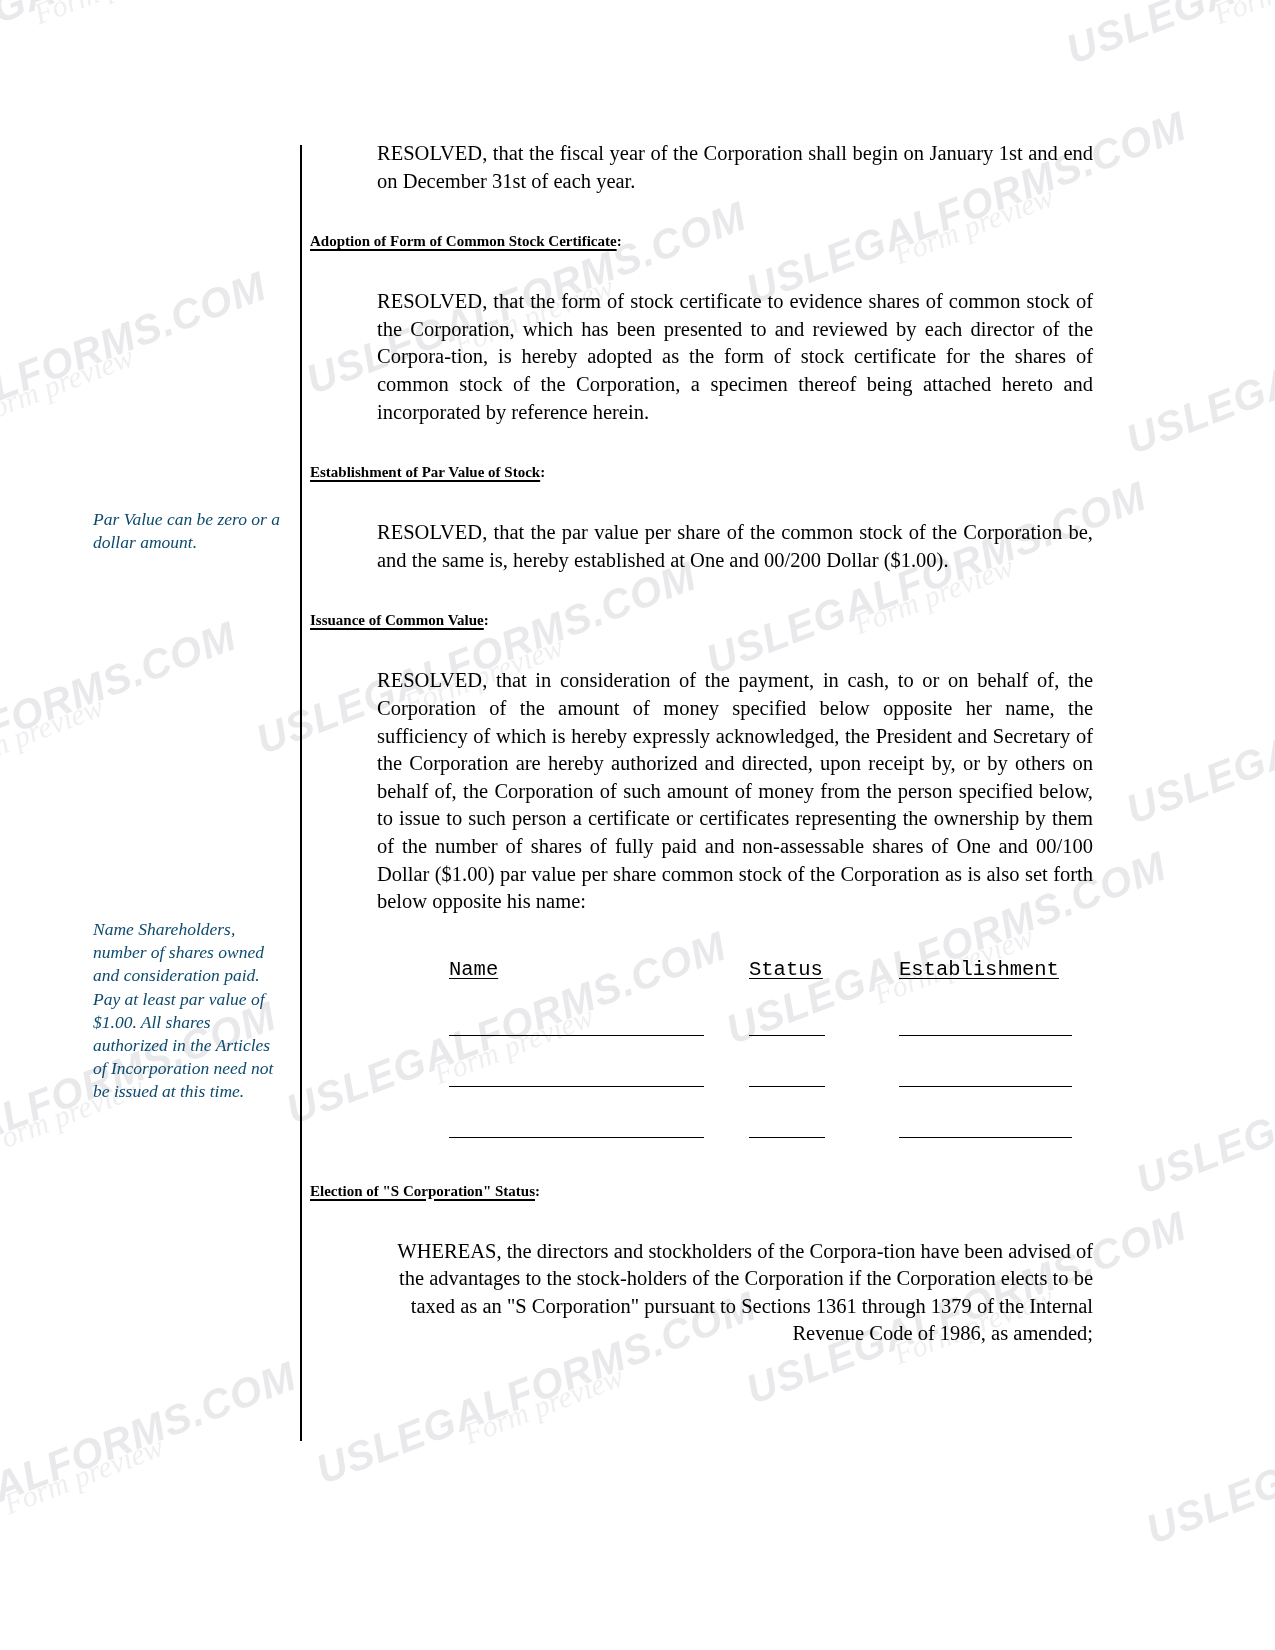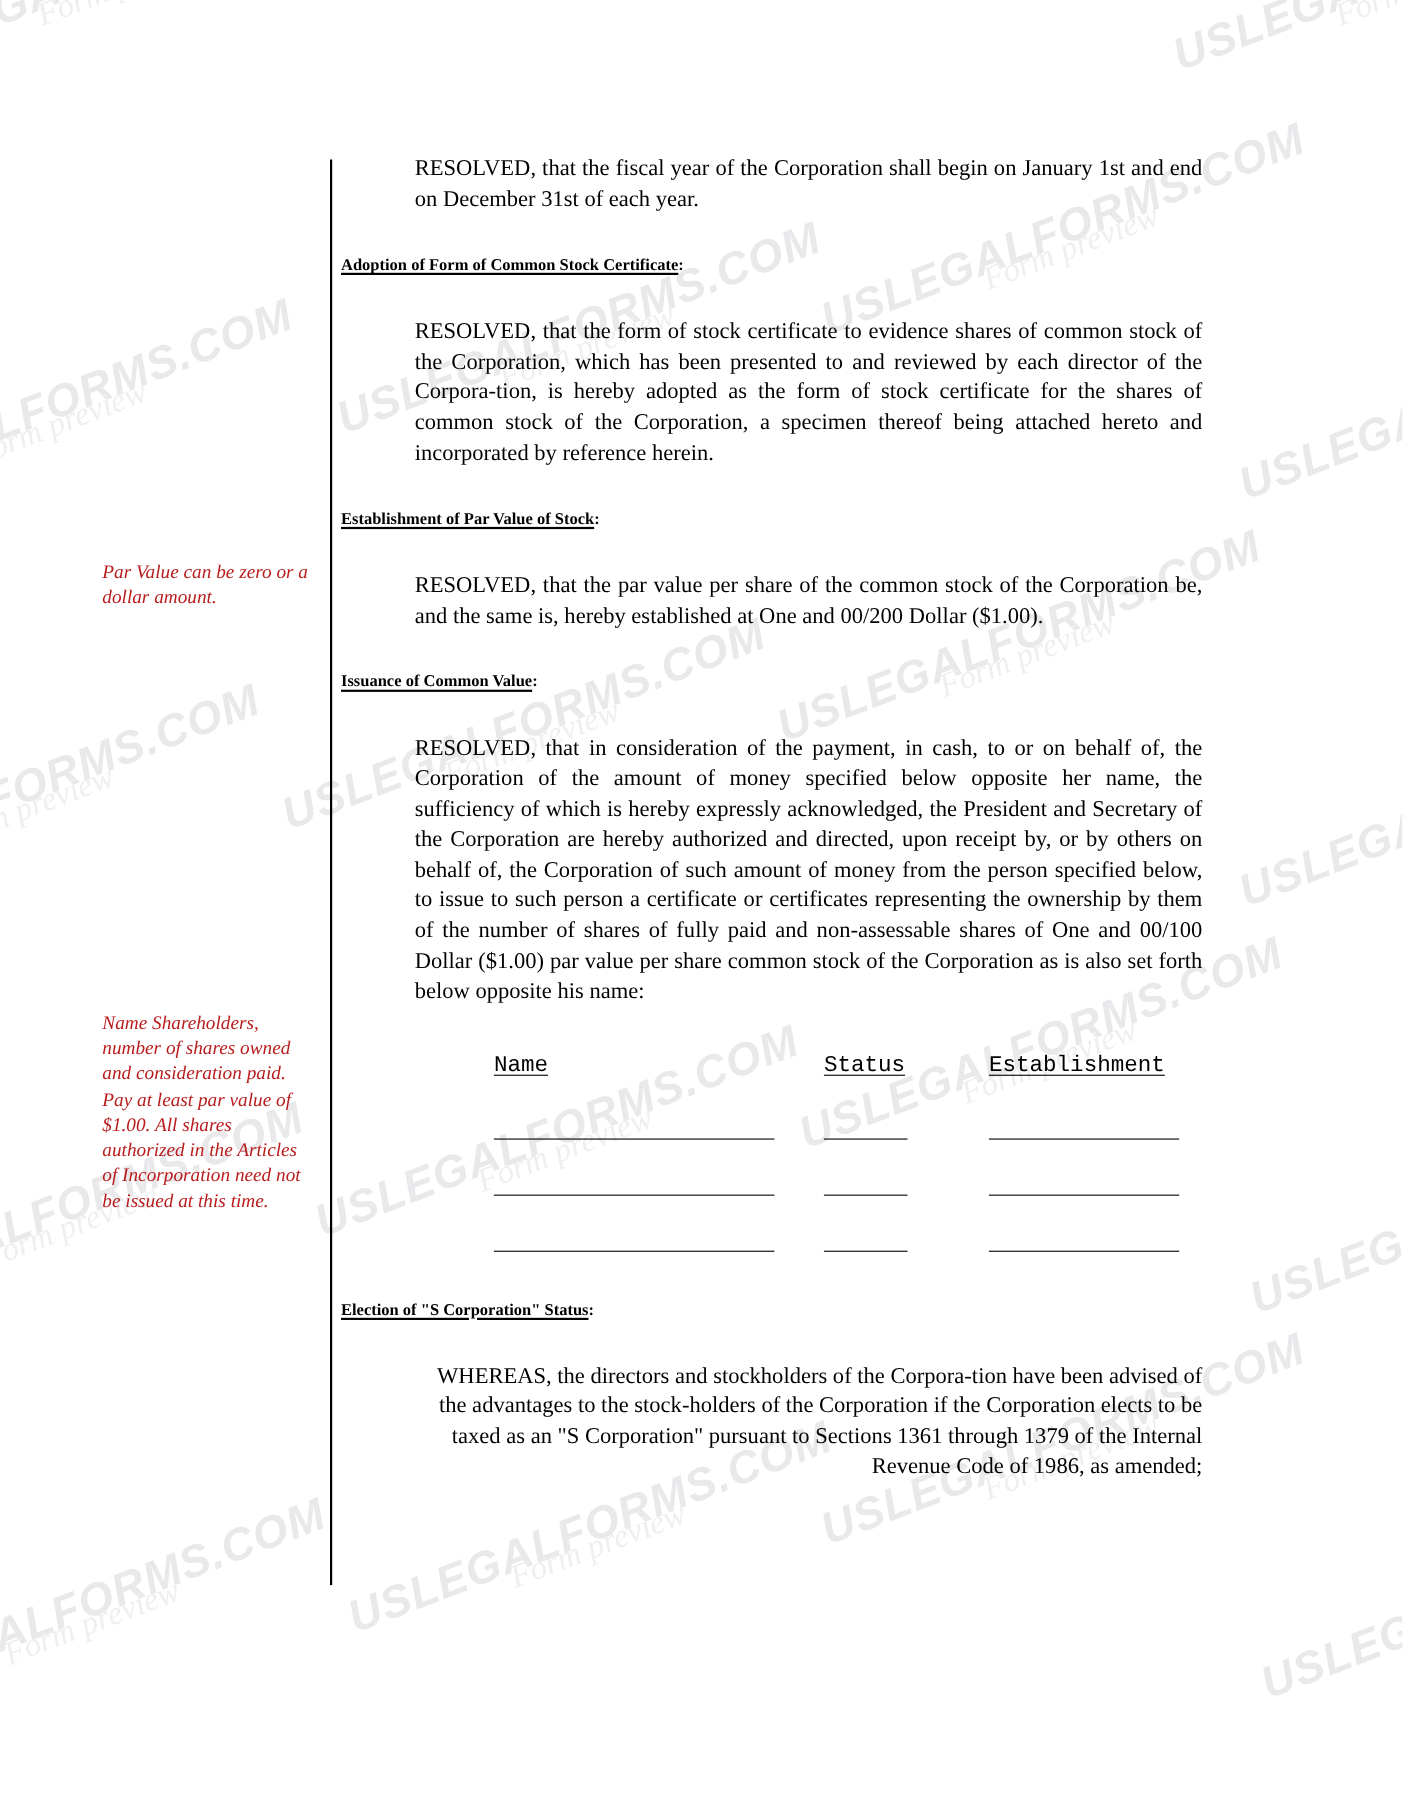--- a/index.html
+++ b/index.html
@@ -77,21 +77,21 @@
   
   .margin-note {
     position: absolute;
     width: 195px;
     left: 93px;
     text-align: left;
     font-family: "Liberation Serif", "DejaVu Serif", serif;
     font-style: italic;
     font-size: 17.5px;
     line-height: 23.2px;
-    color: #b91c1c;
+    color: #0c4a6e;
   }
   #margin-note-par-value { top: 508px; }
   #margin-note-shareholders { top: 918px; }
 
   
   #body-column {
     position: absolute;
     left: 377px;
     top: 140px;
     width: 716px;

